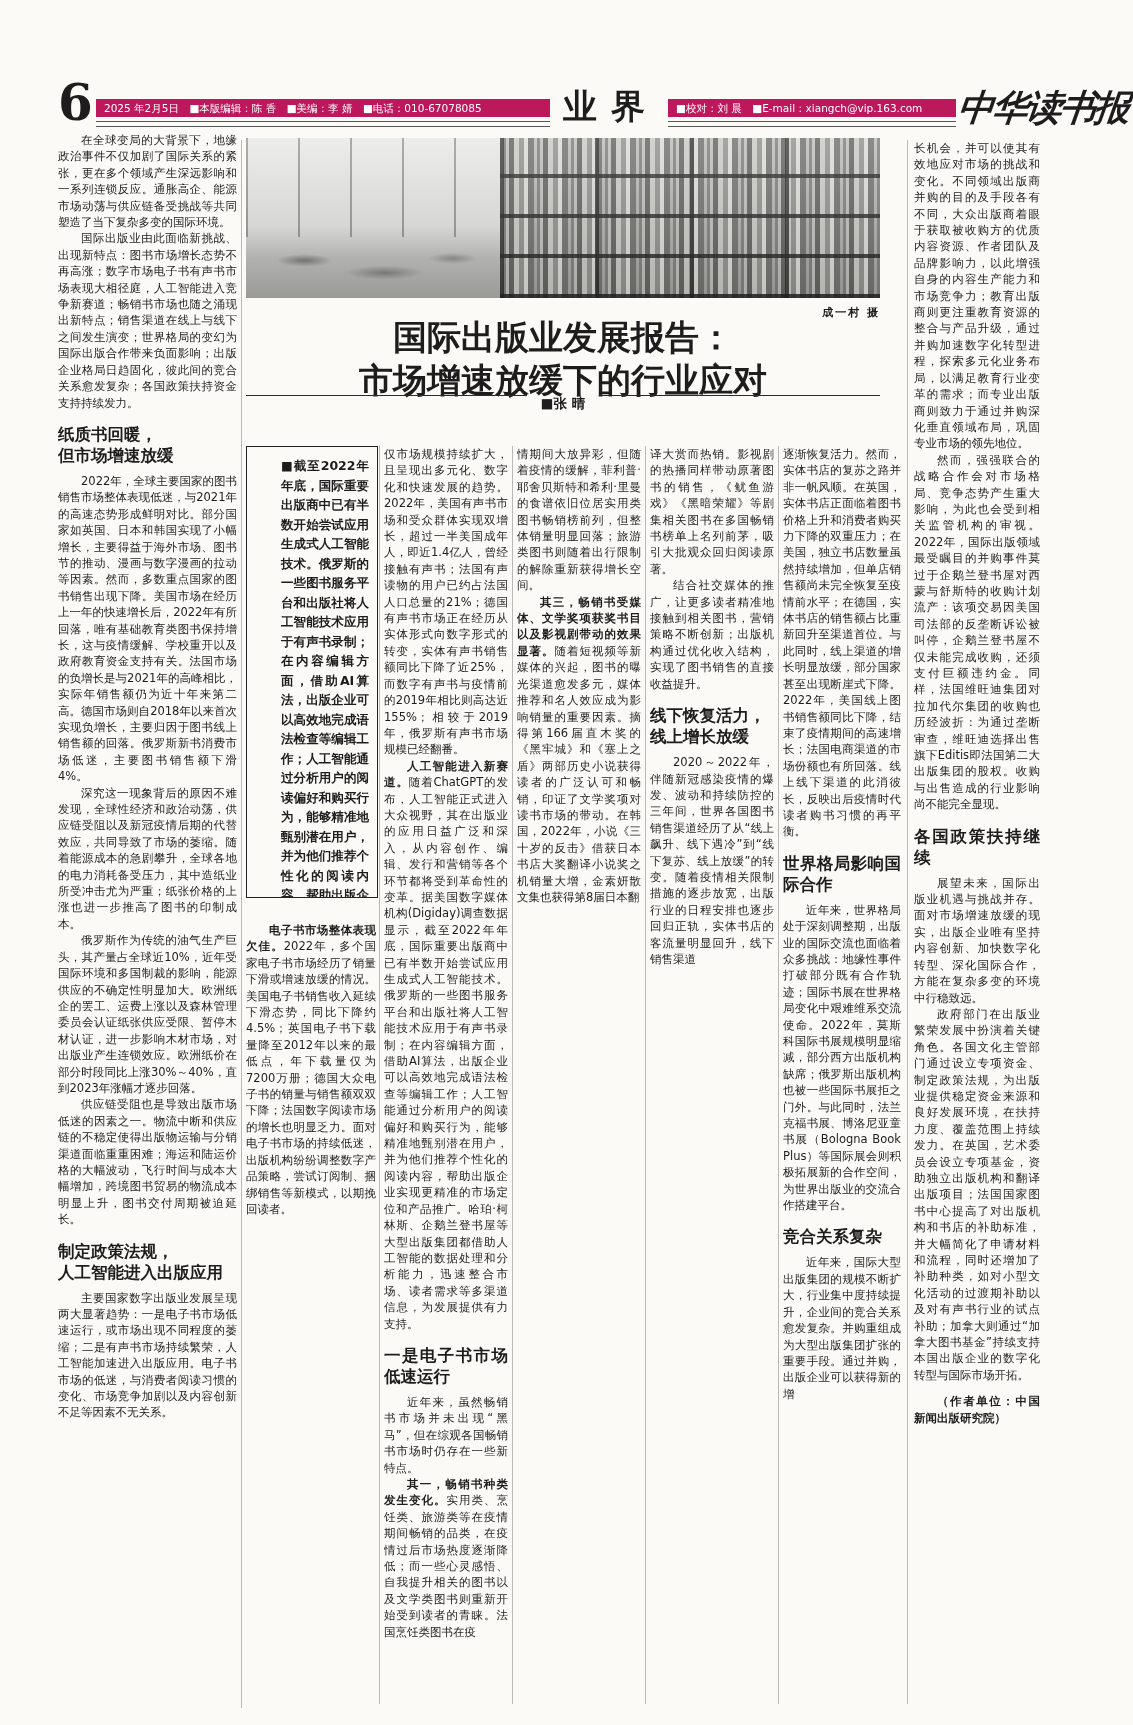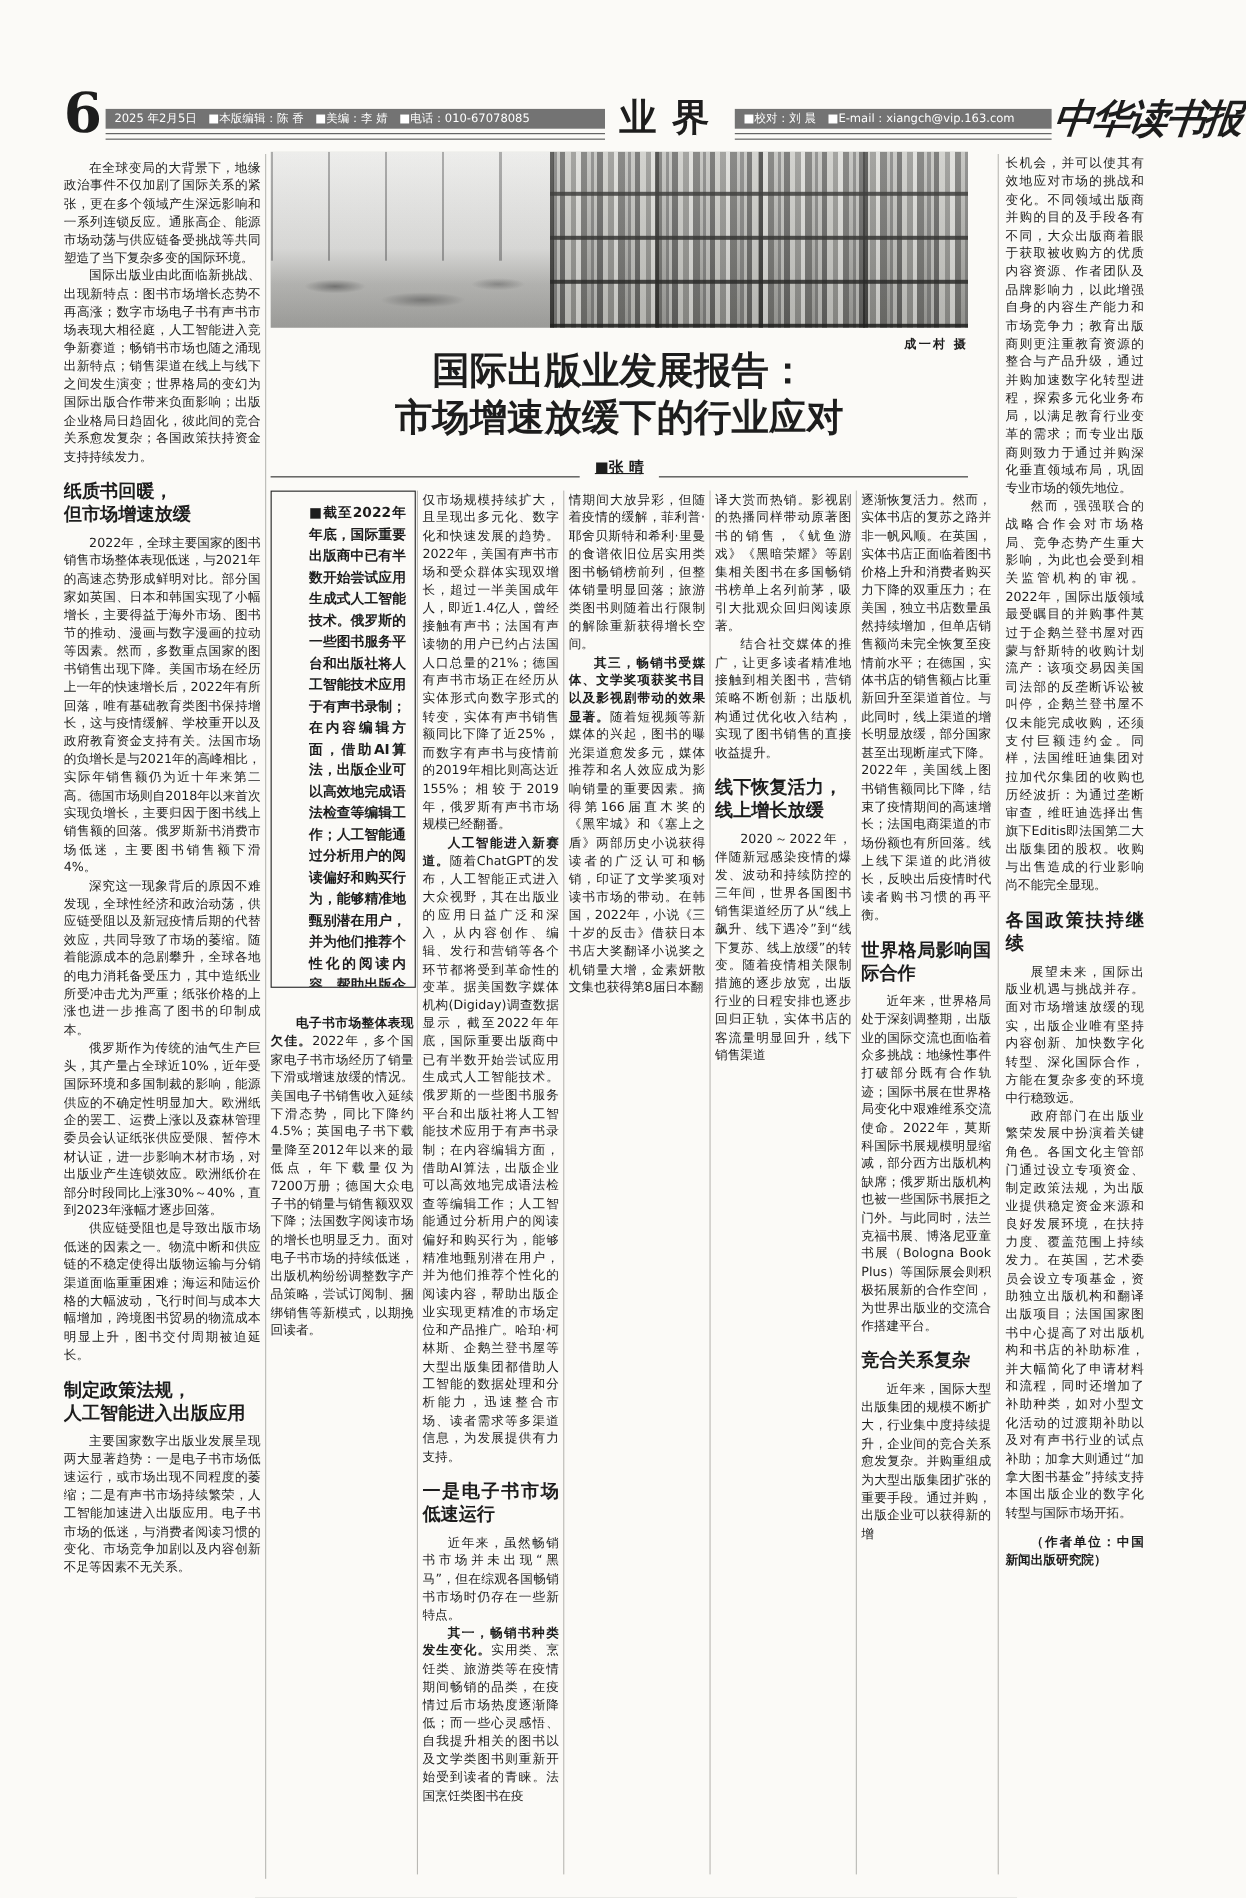--- a/index.html
+++ b/index.html
@@ -1,21 +1,21 @@
 <!DOCTYPE html>
 <html><head>
 <meta charset="utf-8">
 <style>
   html,body{margin:0;padding:0;background:#d9d9d6;}
   .page{position:relative;width:1133px;height:1725px;margin:0 auto;background:#fbfaf7;
         font-family:"DejaVu Sans","Liberation Sans",sans-serif;color:#1d1d1d;overflow:hidden;}
   
   .pagenum{position:absolute;left:58px;top:78px;font-family:"DejaVu Serif","Liberation Serif",serif;
            font-size:50px;font-weight:bold;line-height:50px;}
-  .bar{position:absolute;height:18px;background:#737373;color:#fff;font-size:10.5px;
+  .bar{position:absolute;height:18px;background:#be185d;color:#fff;font-size:10.5px;
        line-height:18px;padding:0 8px;white-space:nowrap;overflow:hidden;}
   .bar-left{left:96px;top:99px;width:438px;}
   .bar-right{left:668px;top:99px;width:272px;}
   .dbl{position:absolute;height:4px;border-top:1.5px solid #555;border-bottom:1px solid #555;}
   .dbl-left{left:96px;top:121px;width:454px;}
   .dbl-right{left:668px;top:121px;width:288px;}
   .section-title{position:absolute;left:556px;top:84px;width:110px;text-align:center;
        font-family:"DejaVu Serif","Liberation Serif",serif;font-size:34px;font-weight:bold;letter-spacing:14px;}
   .masthead{position:absolute;left:958px;top:84px;width:175px;font-family:"DejaVu Serif","Liberation Serif",serif;
        font-size:36px;font-weight:bold;font-style:italic;transform:skewX(-6deg);letter-spacing:-2px;white-space:nowrap;}
@@ -41,33 +41,33 @@
   .photo .grid{position:absolute;top:0;bottom:0;right:0;width:60%;
      background:
        repeating-linear-gradient(0deg,rgba(35,35,33,.85) 0 4px,transparent 4px 40px),
        repeating-linear-gradient(90deg,rgba(35,35,33,.8) 0 4px,transparent 4px 95px);}
   .photo .haze{position:absolute;inset:0;background:linear-gradient(180deg,rgba(255,255,255,.18),rgba(0,0,0,.08));}
   .caption{position:absolute;left:246px;top:305px;width:634px;text-align:right;
      font-size:11px;font-weight:bold;letter-spacing:2px;}
   
   .headline{position:absolute;left:246px;top:316px;width:634px;text-align:center;
      font-family:"DejaVu Serif","Liberation Serif",serif;font-weight:bold;font-size:34px;line-height:43px;}
-  .byline-row{position:absolute;left:246px;top:416px;width:634px;display:flex;align-items:flex-end;text-decoration:underline;}
+  .byline-row{position:absolute;left:246px;top:395px;width:634px;display:flex;align-items:flex-start;}
   .byline-row .rule{flex:1;height:1px;background:#2b2b2b;}
   .byline{padding:0 14px;font-size:13.5px;font-weight:bold;white-space:nowrap;}
   
   .col{position:absolute;overflow:hidden;font-size:11.5px;line-height:16.4px;
        text-align:justify;text-justify:inter-character;}
   .para{margin:0;text-indent:2em;}
   .para.flush{text-indent:0;}
   .para strong{font-weight:bold;}
   .sec-h{font-size:16.5px;line-height:21px;font-weight:bold;margin:13px 0 7px;white-space:pre-line;
          font-family:"DejaVu Sans","Liberation Sans",sans-serif;}
   .note{font-weight:bold;margin-top:10px;}
-  .left-rail{left:58px;top:144px;width:179px;height:1568px;}
+  .left-rail{left:58px;top:132px;width:179px;height:1568px;}
   .box{left:246px;top:446px;width:114px;height:432px;border:1.5px solid #222;padding:9px 8px;
        font-size:12.5px;line-height:19.5px;font-weight:bold;}
   .box .para{text-indent:0;margin-bottom:14px;margin-left:26px;}
   .col1b{left:246px;top:922px;width:130px;height:782px;}
   .col2{left:384px;top:446px;width:124px;height:1258px;}
   .col3{left:517px;top:446px;width:124px;height:1258px;}
   .col4{left:650px;top:446px;width:124px;height:1258px;}
   .col5{left:783px;top:446px;width:118px;height:1258px;}
   .col6{left:914px;top:140px;width:126px;height:1564px;}
   .vline{position:absolute;width:1px;background:#b9b8b4;}

